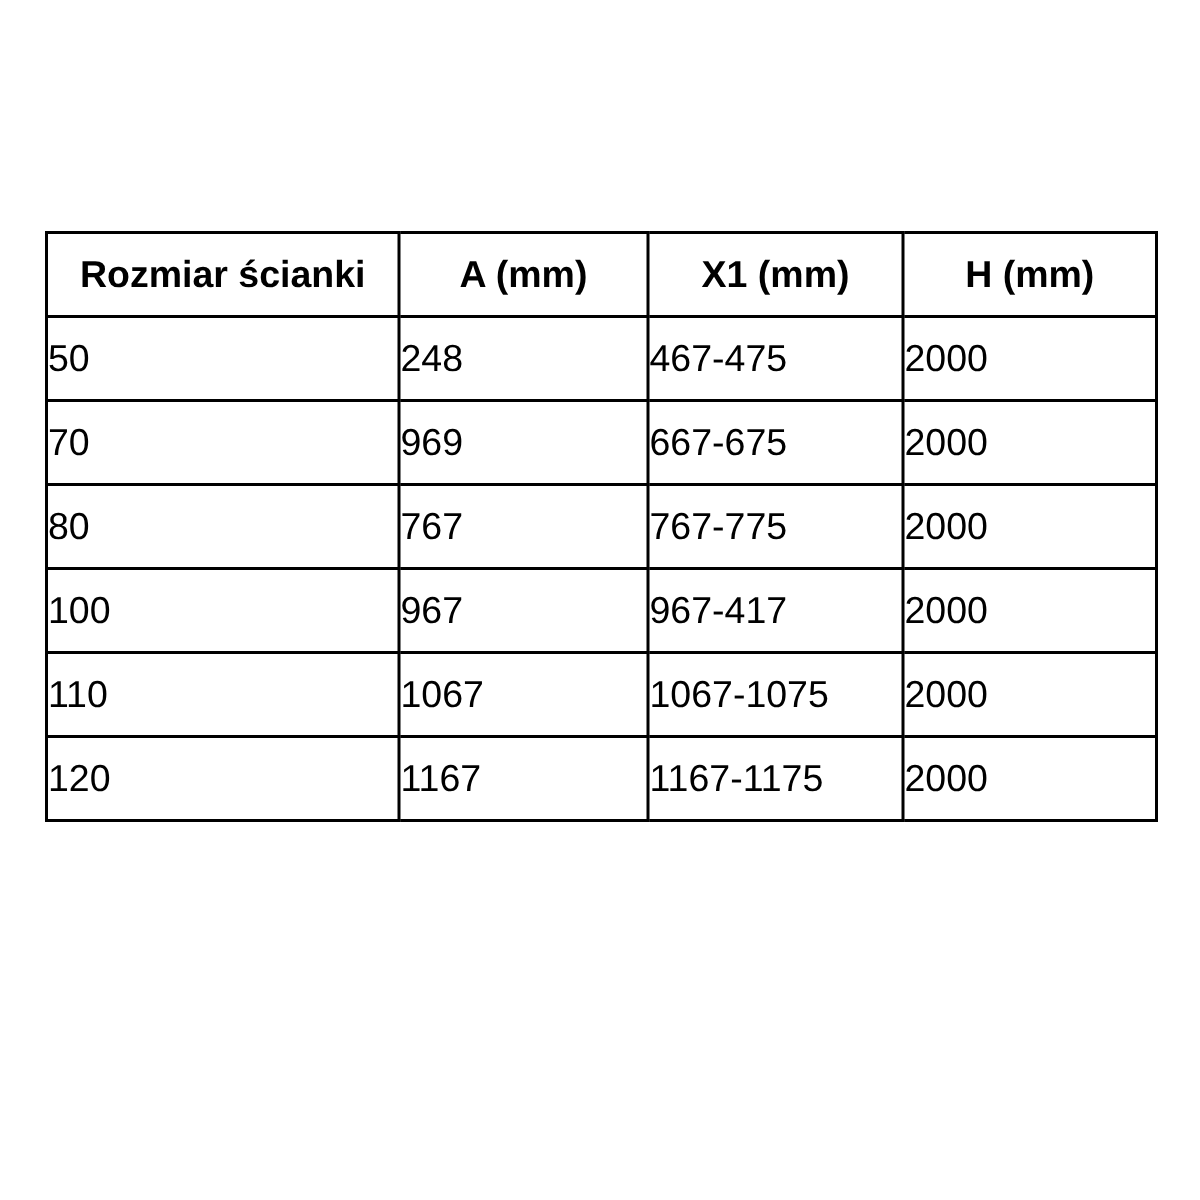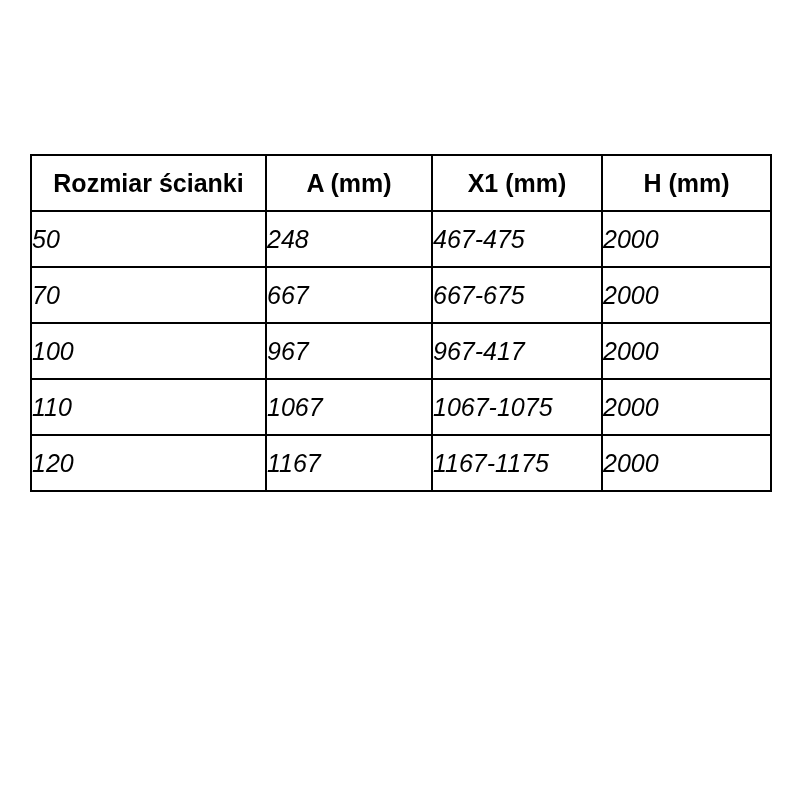--- a/index.html
+++ b/index.html
@@ -31,21 +31,20 @@
     font-size: 25px;
     line-height: 1;
     background: var(--bg-color, #ffffff);
     color: var(--text-color, #000000);
   }
   .spec-table th {
     font-weight: bold;
   }
   .spec-table td {
     font-weight: normal;
-    font-style: italic;
   }
   col.c0 { width: 235px; }
   col.c1 { width: 166px; }
   col.c2 { width: 170px; }
   col.c3 { width: 169px; }
 </style>
 </head>
 <body>
 
 <div class="page">
@@ -66,22 +65,28 @@
     </thead>
     <tbody>
         <tr>
           <td>50</td>
           <td>248</td>
           <td>467-475</td>
           <td>2000</td>
         </tr>
         <tr>
           <td>70</td>
-          <td>667</td>
+          <td>969</td>
           <td>667-675</td>
+          <td>2000</td>
+        </tr>
+        <tr>
+          <td>80</td>
+          <td>767</td>
+          <td>767-775</td>
           <td>2000</td>
         </tr>
         <tr>
           <td>100</td>
           <td>967</td>
           <td>967-417</td>
           <td>2000</td>
         </tr>
         <tr>
           <td>110</td>

